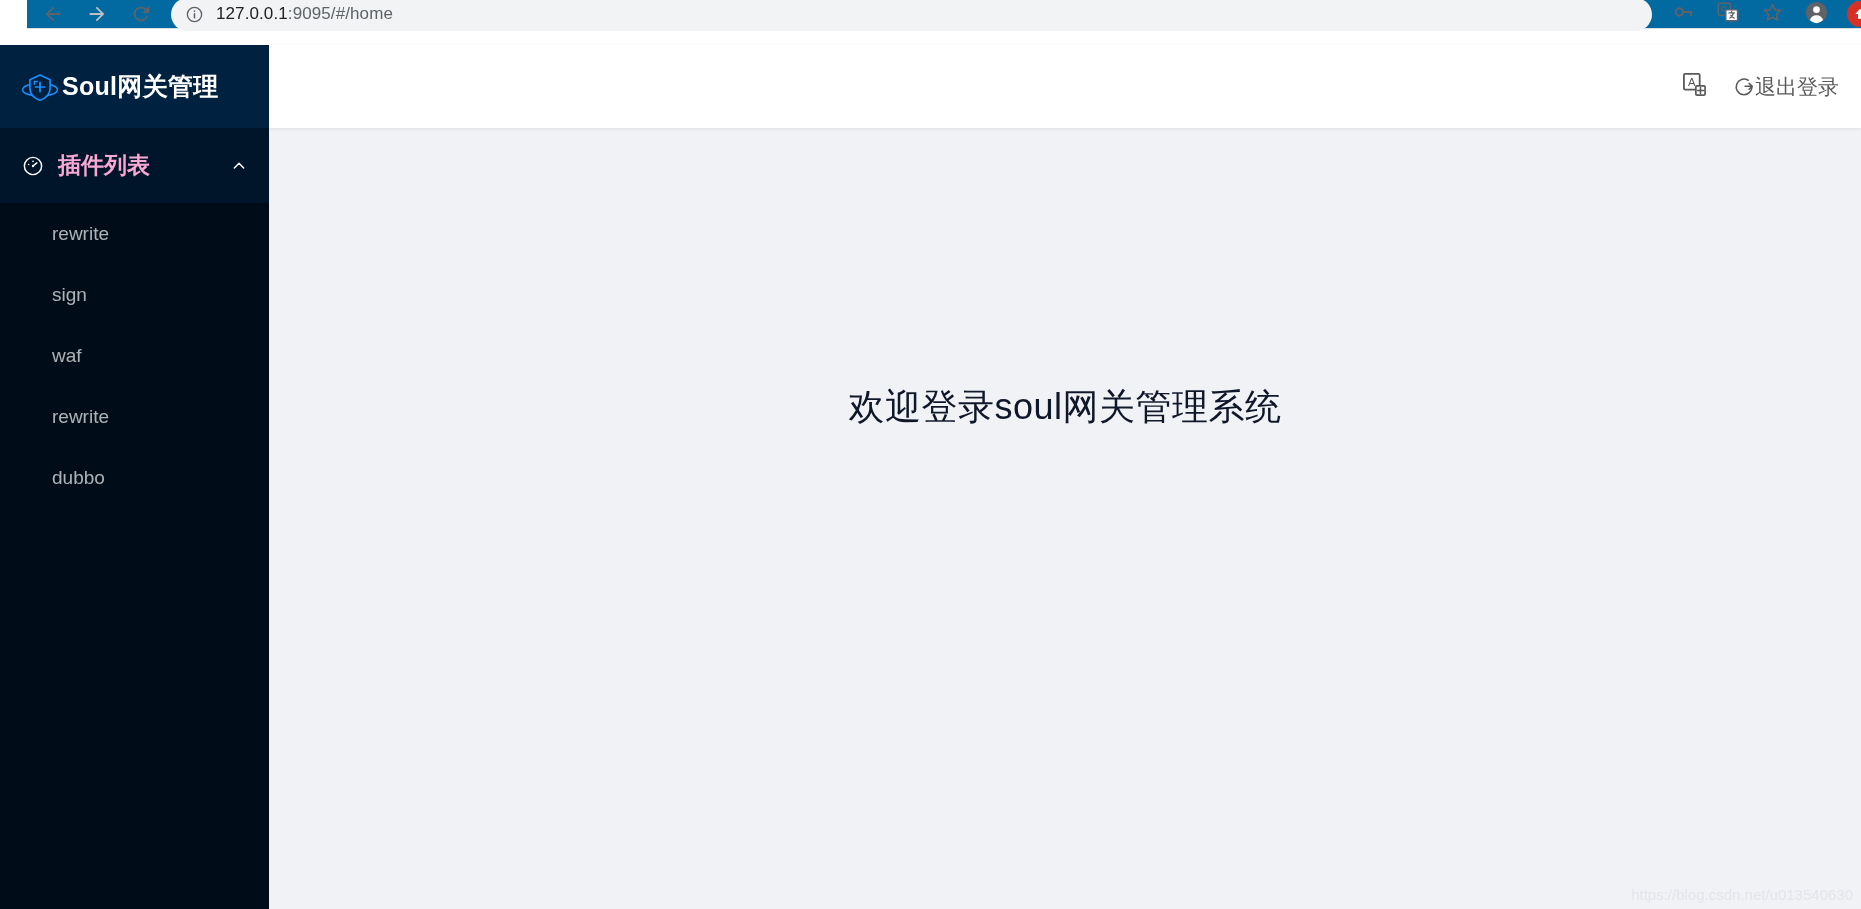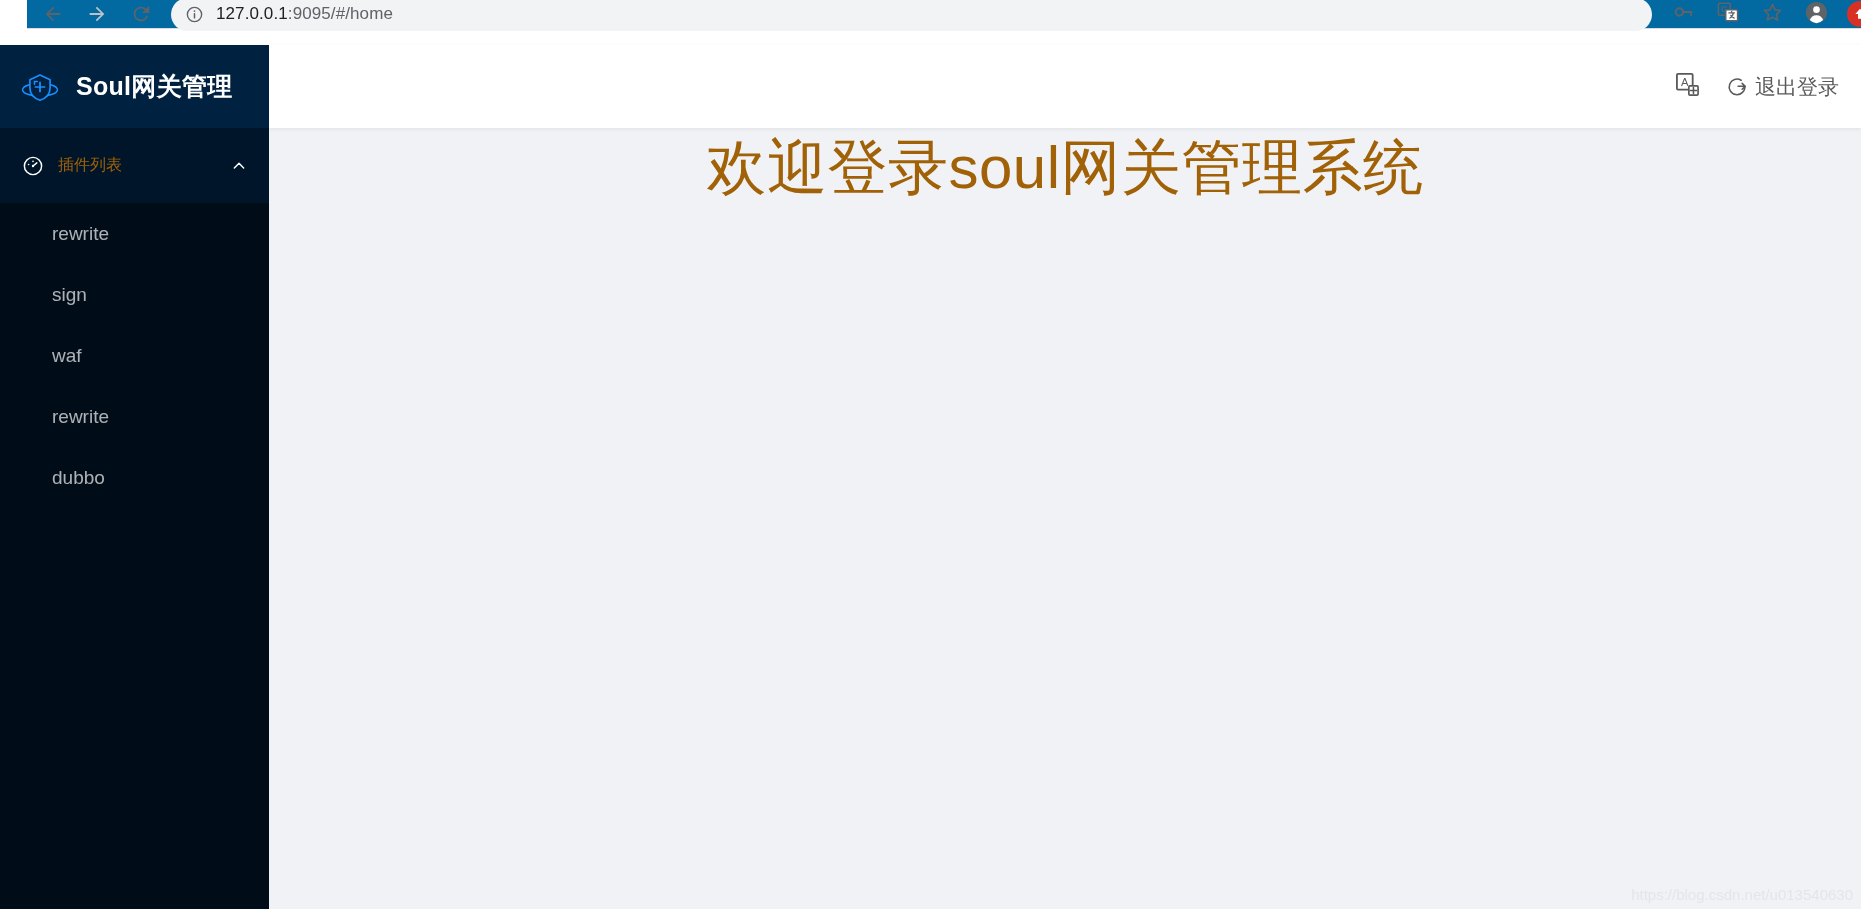--- a/index.html
+++ b/index.html
@@ -76,21 +76,20 @@
     width:269px; flex:0 0 269px;
     background:#001529;
     display:flex; flex-direction:column;
     overflow:hidden;
   }
   .logo-area{
     height:83px;
     background:#002140;
     display:flex; align-items:center;
     padding-left:18px;
-    gap:14px;
   }
   .logo-mark{ width:44px; height:44px; flex:0 0 44px; }
   .logo-title{
     color:#ffffff;
     font-size:25px;
     font-weight:bold;
     letter-spacing:.3px;
     white-space:nowrap;
   }
 
@@ -99,23 +98,24 @@
     background:#001529;
     display:flex; align-items:center;
     padding:0 22px 0 22px;
   }
   .menu-group-icon{
     width:22px;height:22px;flex:0 0 22px;
     margin-right:14px;
     display:flex;align-items:center;justify-content:center;
   }
   .menu-group-label{
-    color:#a16207;
-    font-size:16px;
-    white-space:nowrap;
+    color:#f9a8d4;
+    font-size:23px;
+    white-space:nowrap;
+    font-weight:bold;
   }
   .menu-group-arrow{
     margin-left:auto;
     width:16px;height:16px;
     display:flex;align-items:center;justify-content:center;
   }
 
   .submenu{ background:#000c17; flex:1; padding-top:0px; }
   .submenu-item{
     height:61px;
@@ -143,38 +143,39 @@
     box-shadow:0 1px 4px rgba(0,21,41,.08);
     z-index:2;
   }
   .lang-switch{
     width:34px;height:34px;
     display:flex;align-items:center;justify-content:center;
     margin-right:22px;
   }
   .logout{
     display:flex; align-items:center;
-    gap:7px;
+    gap:0;
     color:#595959;
     font-size:21px;
     white-space:nowrap;
   }
   .logout-icon{ width:22px;height:22px; display:flex;align-items:center;justify-content:center; }
 
   .content{
     flex:1;
     background:#f0f2f5;
     position:relative;
     display:flex;
     align-items:flex-start;
     justify-content:center;
   }
   .welcome{
-    color:#a16207;
-    font-size:60px;
+    margin-top:255px;
+    color:#0f172a;
+    font-size:36px;
     letter-spacing:.5px;
     white-space:nowrap;
   }
   .watermark{
     position:absolute;
     right:8px; bottom:6px;
     color:#e3e5ea;
     font-size:15px;
     white-space:nowrap;
   }

